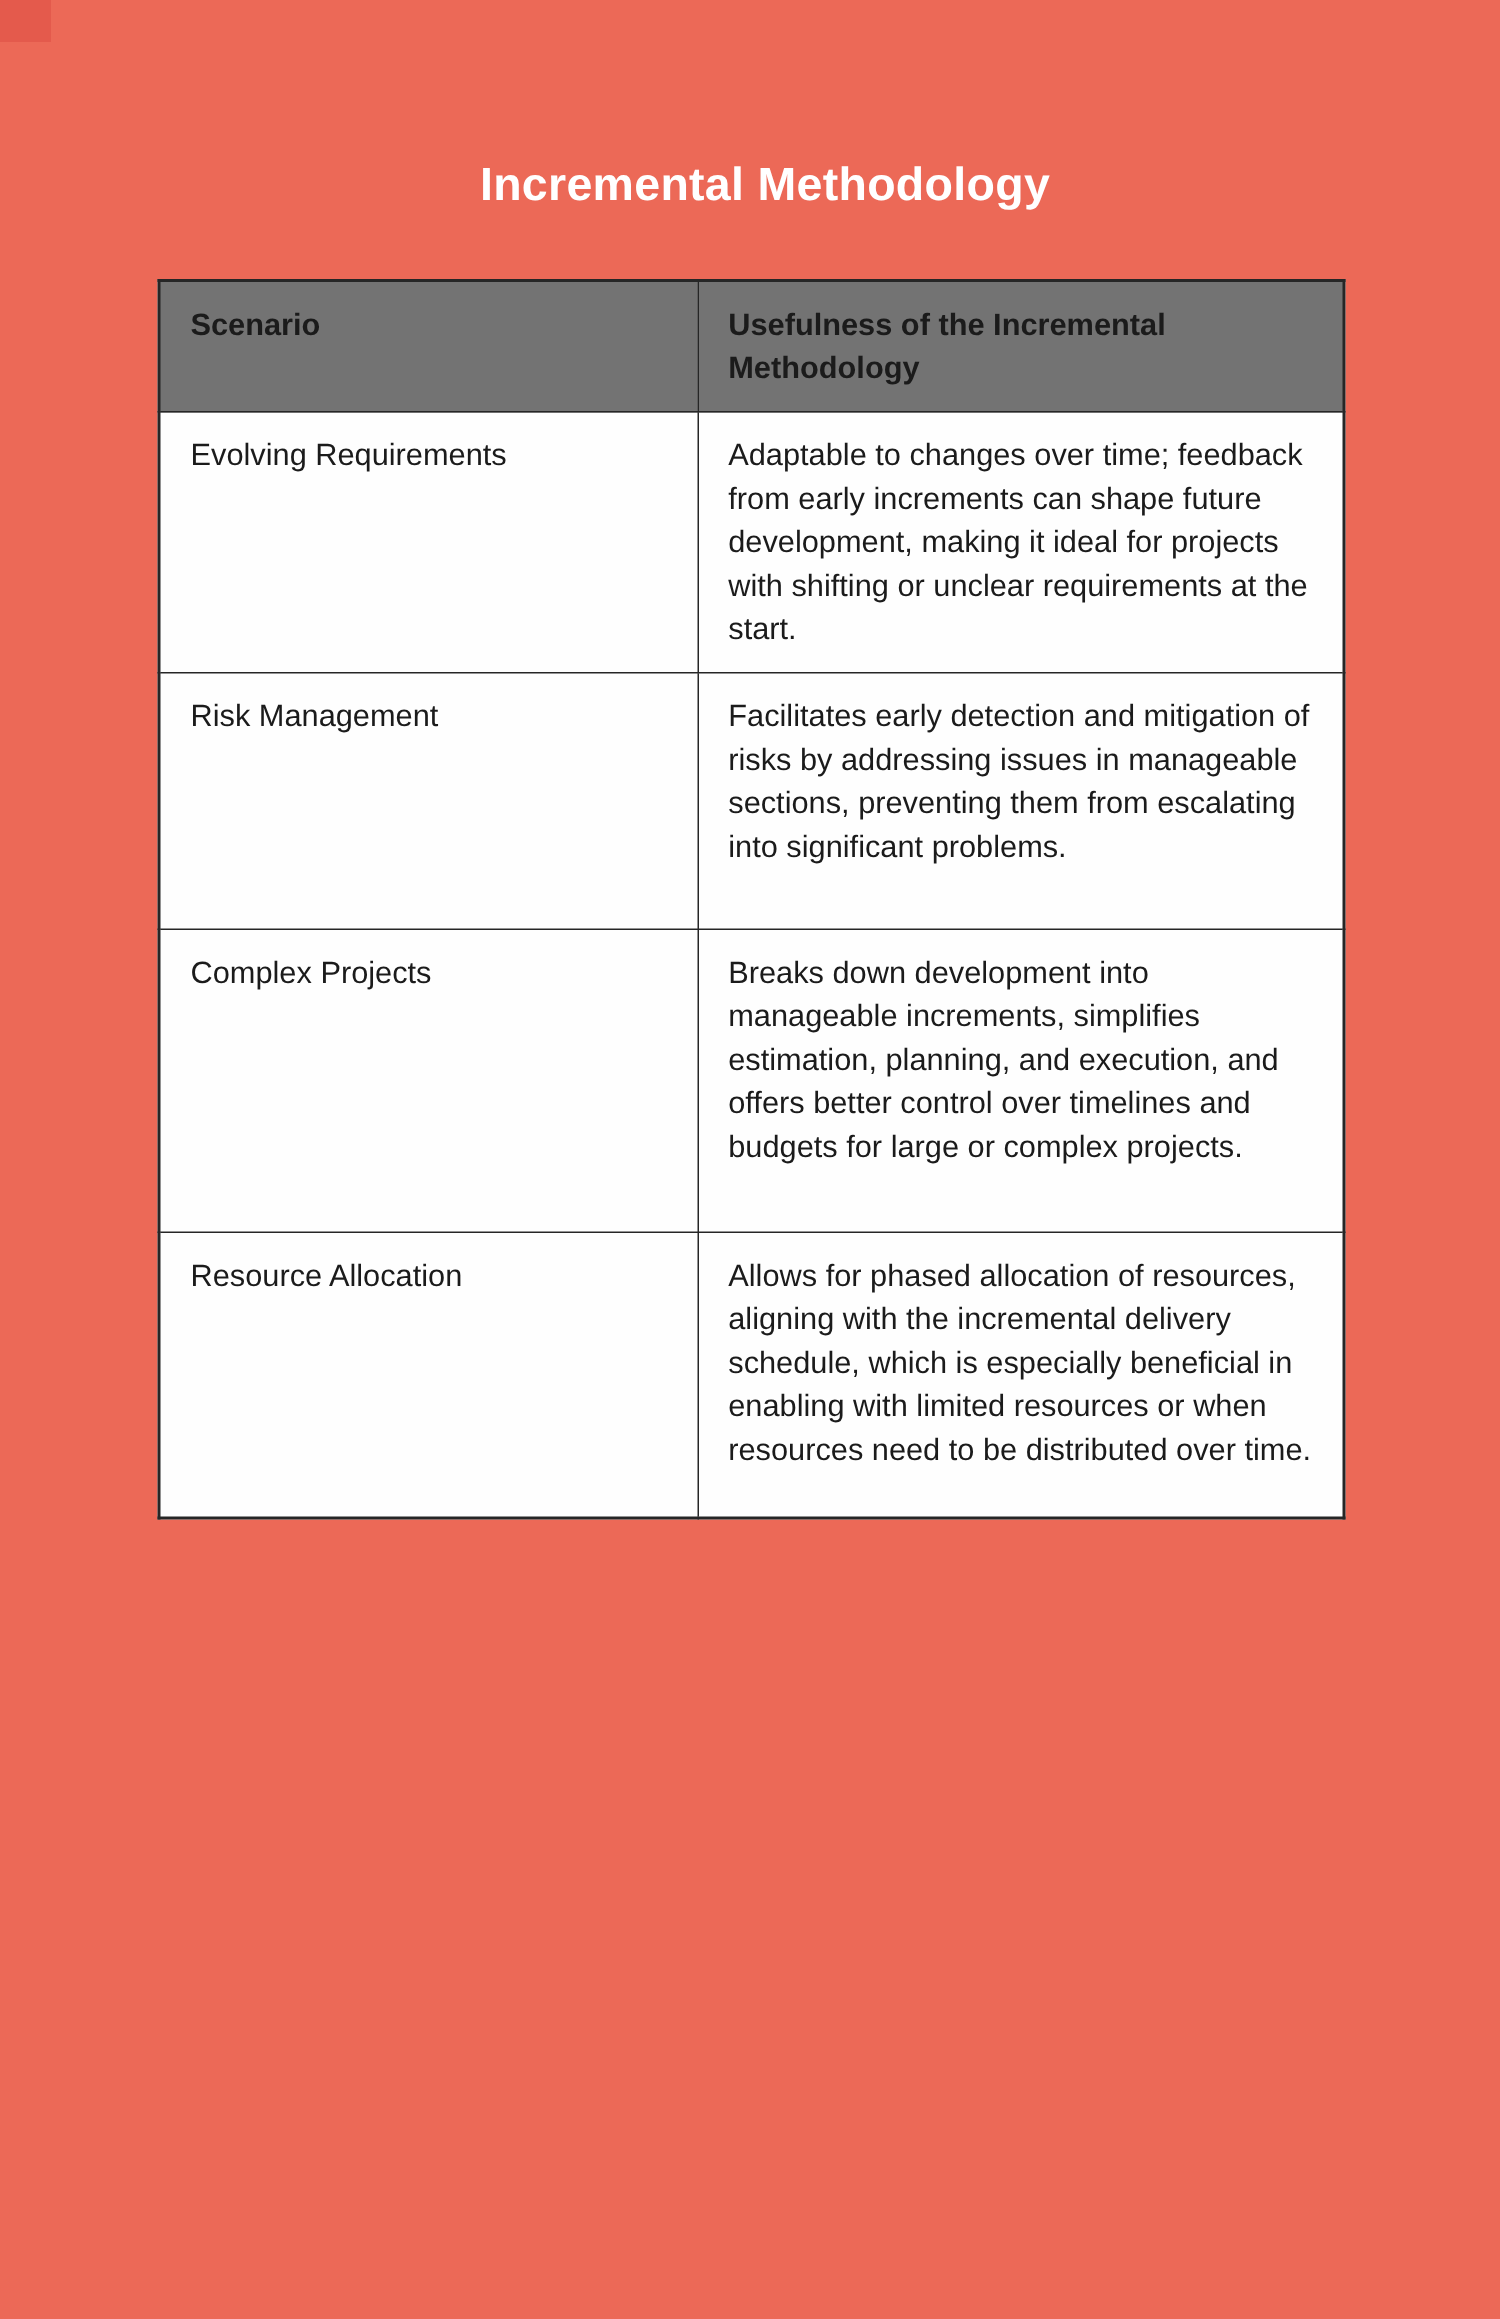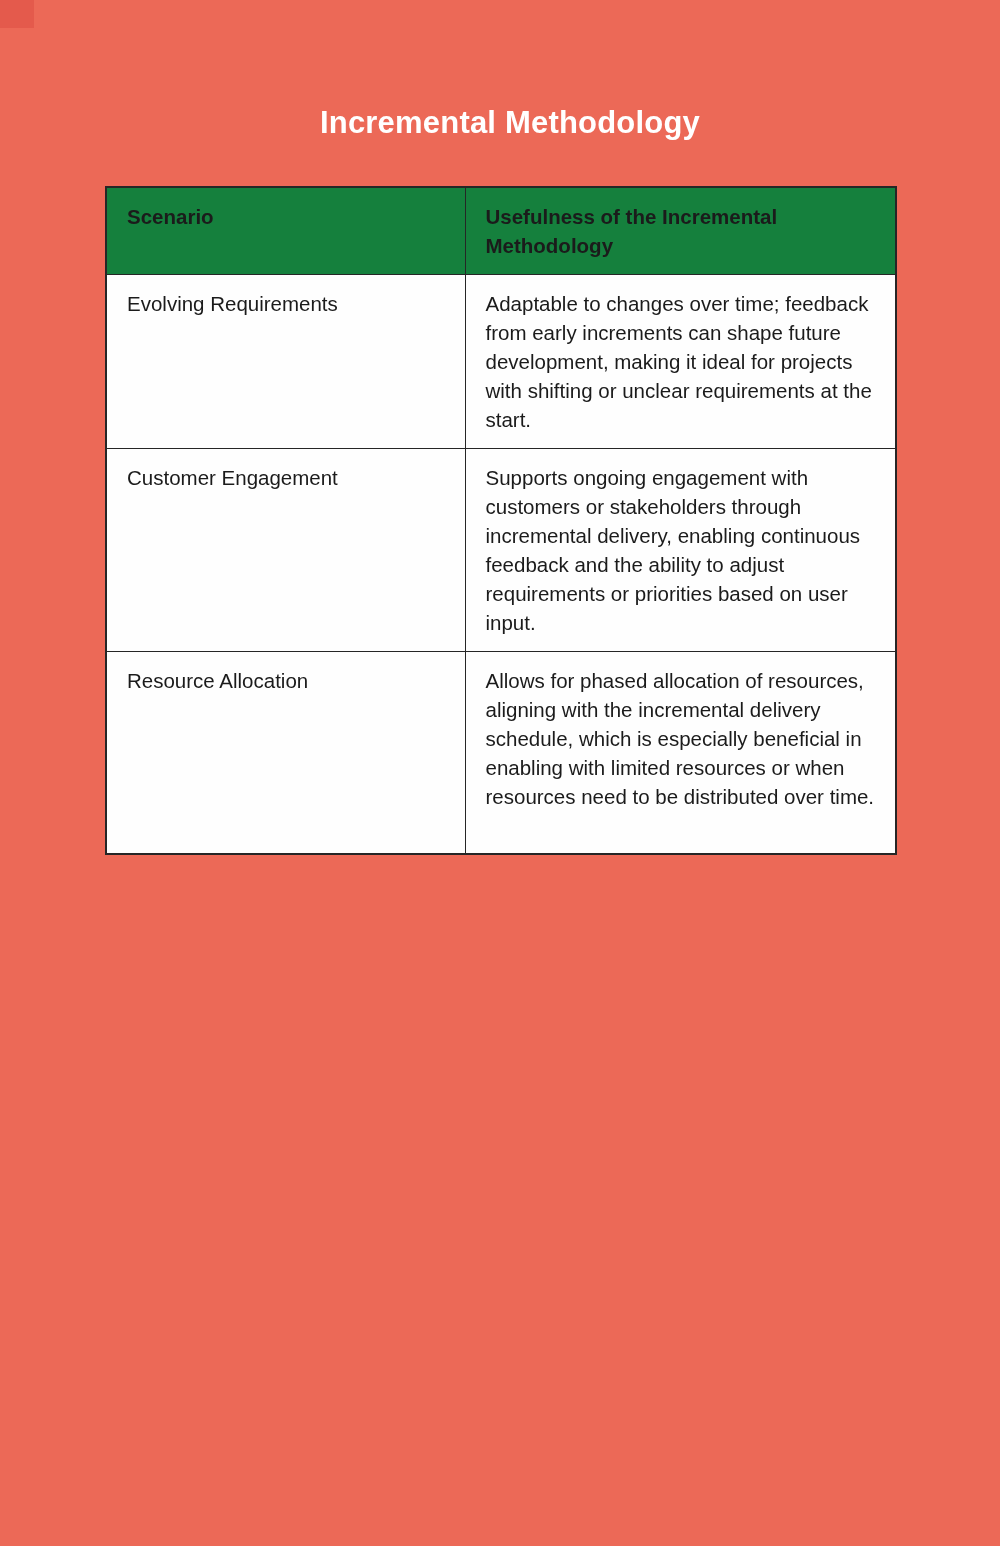--- a/index.html
+++ b/index.html
@@ -48,21 +48,21 @@
     padding: 14px 20px;
     font-size: 20.5px;
     line-height: 29px;
     color: #1b1b1b;
     word-wrap: break-word;
   }
   table.method-table { border: 2px solid #262626; }
   col.col-scenario { width: 359px; }
   col.col-usefulness { width: 431px; }
   thead th {
-    background: #15803d;
+    background: #737373;
     font-weight: 700;
   }
   thead tr { height: 80px; }
   td.scenario-cell { font-weight: 400; }
   tbody tr:nth-child(1) { height: 171px; }
   tbody tr:nth-child(2) { height: 171px; }
   tbody tr:nth-child(3) { height: 202px; }
   tbody tr:nth-child(4) { height: 190px; }
   tbody tr:nth-child(5) { height: 202px; }
   tbody tr:nth-child(6) { height: 170px; }
@@ -84,21 +84,25 @@
       <th>Scenario</th>
       <th>Usefulness of the Incremental Methodology</th>
     </tr>
   </thead>
   <tbody>
     <tr>
       <td class="scenario-cell">Evolving Requirements</td>
       <td class="usefulness-cell">Adaptable to changes over time; feedback from early increments can shape future development, making it ideal for projects with shifting or unclear requirements at the start.</td>
     </tr>
     <tr>
-      <td class="scenario-cell">Customer Engagement</td>
-      <td class="usefulness-cell">Supports ongoing engagement with customers or stakeholders through incremental delivery, enabling continuous feedback and the ability to adjust requirements or priorities based on user input.</td>
+      <td class="scenario-cell">Risk Management</td>
+      <td class="usefulness-cell">Facilitates early detection and mitigation of risks by addressing issues in manageable sections, preventing them from escalating into significant problems.</td>
+    </tr>
+    <tr>
+      <td class="scenario-cell">Complex Projects</td>
+      <td class="usefulness-cell">Breaks down development into manageable increments, simplifies estimation, planning, and execution, and offers better control over timelines and budgets for large or complex projects.</td>
     </tr>
     <tr>
       <td class="scenario-cell">Resource Allocation</td>
       <td class="usefulness-cell">Allows for phased allocation of resources, aligning with the incremental delivery schedule, which is especially beneficial in enabling with limited resources or when resources need to be distributed over time.</td>
     </tr>
   </tbody>
 </table>
 
 </body></html>

